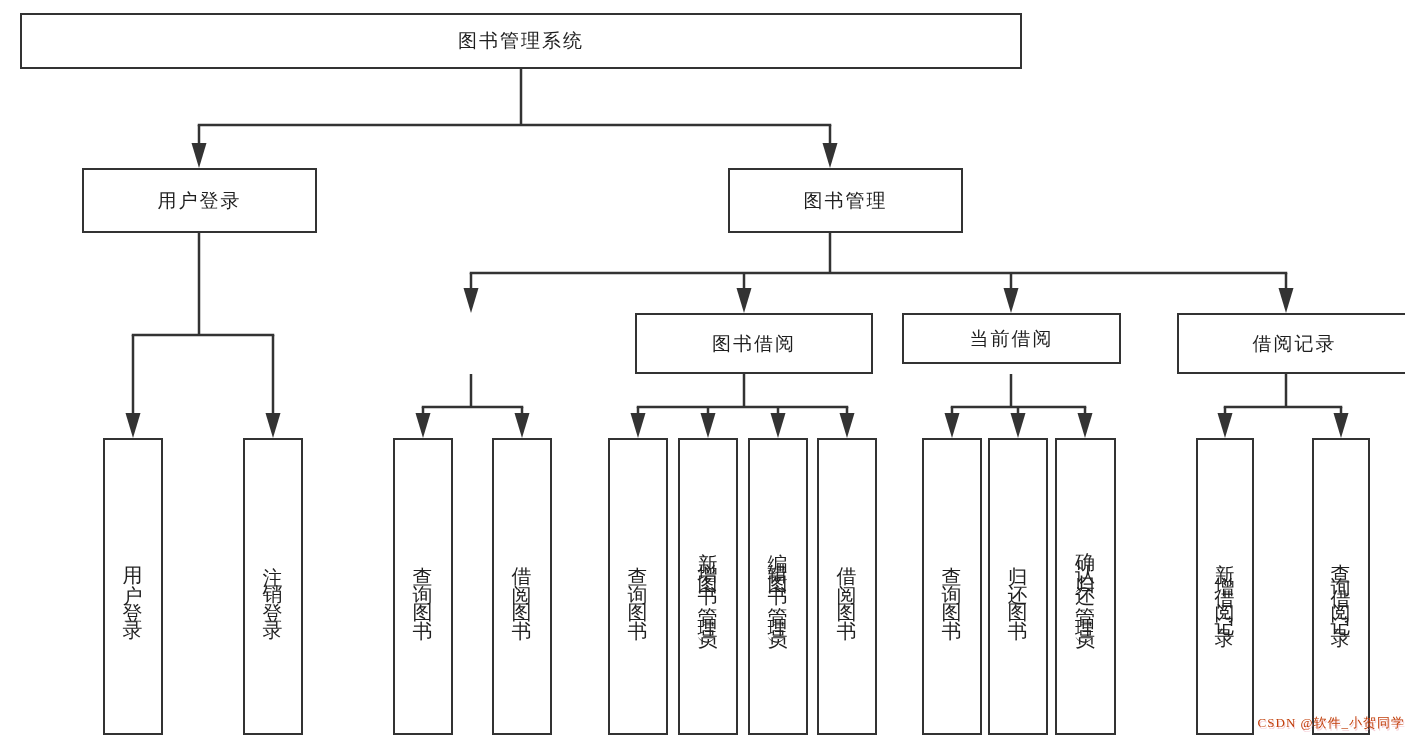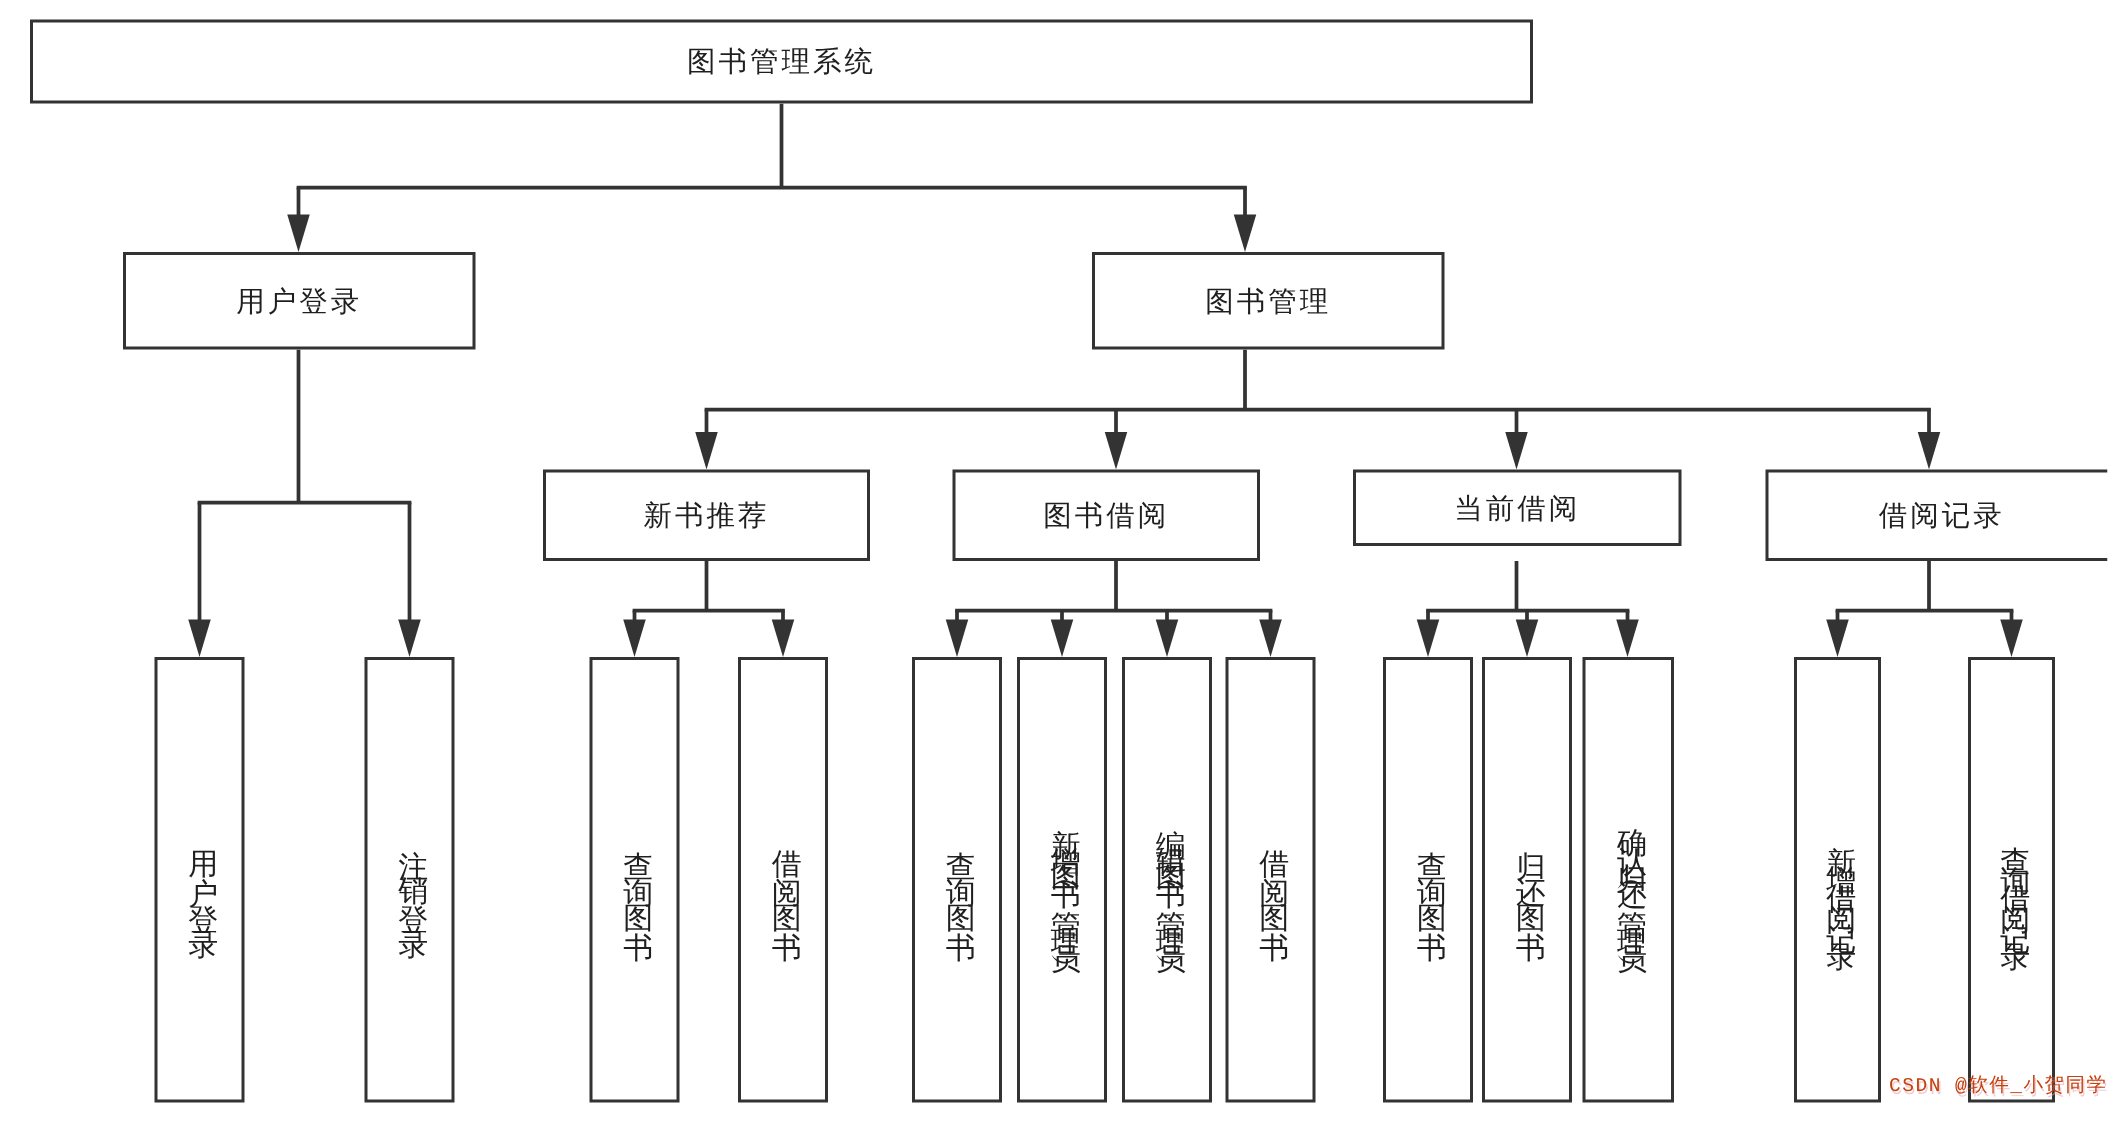--- a/index.html
+++ b/index.html
@@ -6,21 +6,21 @@
     margin: 0;
     padding: 0;
     background: #ffffff;
   }
   #canvas {
     position: relative;
     width: 1405px;
     height: 747px;
     background: #ffffff;
     overflow: hidden;
-    font-family: Liberation Mono, monospace;
+    font-family: Liberation Serif, serif;
   }
   #connector-layer {
     position: absolute;
     left: 0;
     top: 0;
     z-index: 1;
   }
   .node {
     position: absolute;
     box-sizing: border-box;
@@ -117,22 +117,21 @@
       <polygon points="1217.5,413 1232.5,413 1225,438" fill="#333333"></polygon>
       <line x1="1341" y1="407" x2="1341" y2="419" stroke="#333333" stroke-width="2.5"></line>
       <polygon points="1333.5,413 1348.5,413 1341,438" fill="#333333"></polygon>
     </svg>
 
   <div class="node hlabel" style="left:20px; top:13px; width:1002px; height:56px;">图书管理系统</div>
 
   <div class="node hlabel" style="left:82px; top:168px; width:235px; height:65px;">用户登录</div>
   <div class="node hlabel" style="left:712px; top:168px; width:235px; height:65px;margin-left:16px;">图书管理</div>
 
-  <div class="node hlabel" style="left:362px; top:313px; width:218px; height:61px;">新书推荐</div>
-  <div class="node hlabel" style="left:635px; top:313px; width:205px; height:61px;text-align:center;">图书借阅</div>
+  <div class="node hlabel" style="left:635px; top:313px; width:238px; height:61px;text-align:center;">图书借阅</div>
   <div class="node hlabel" style="left:902px; top:313px; width:219px; height:51px;">当前借阅</div>
   <div class="node hlabel" style="left:1177px; top:313px; width:235px; height:61px;">借阅记录</div>
 
   <div class="node vnode ls-lg" style="left:103px; top:438px; width:60px; height:297px;">
     <span class="vlabel">用户登录</span>
   </div>
   <div class="node vnode ls-lg" style="left:243px; top:438px; width:60px; height:297px;">
     <span class="vlabel">注销登录</span>
   </div>
 

